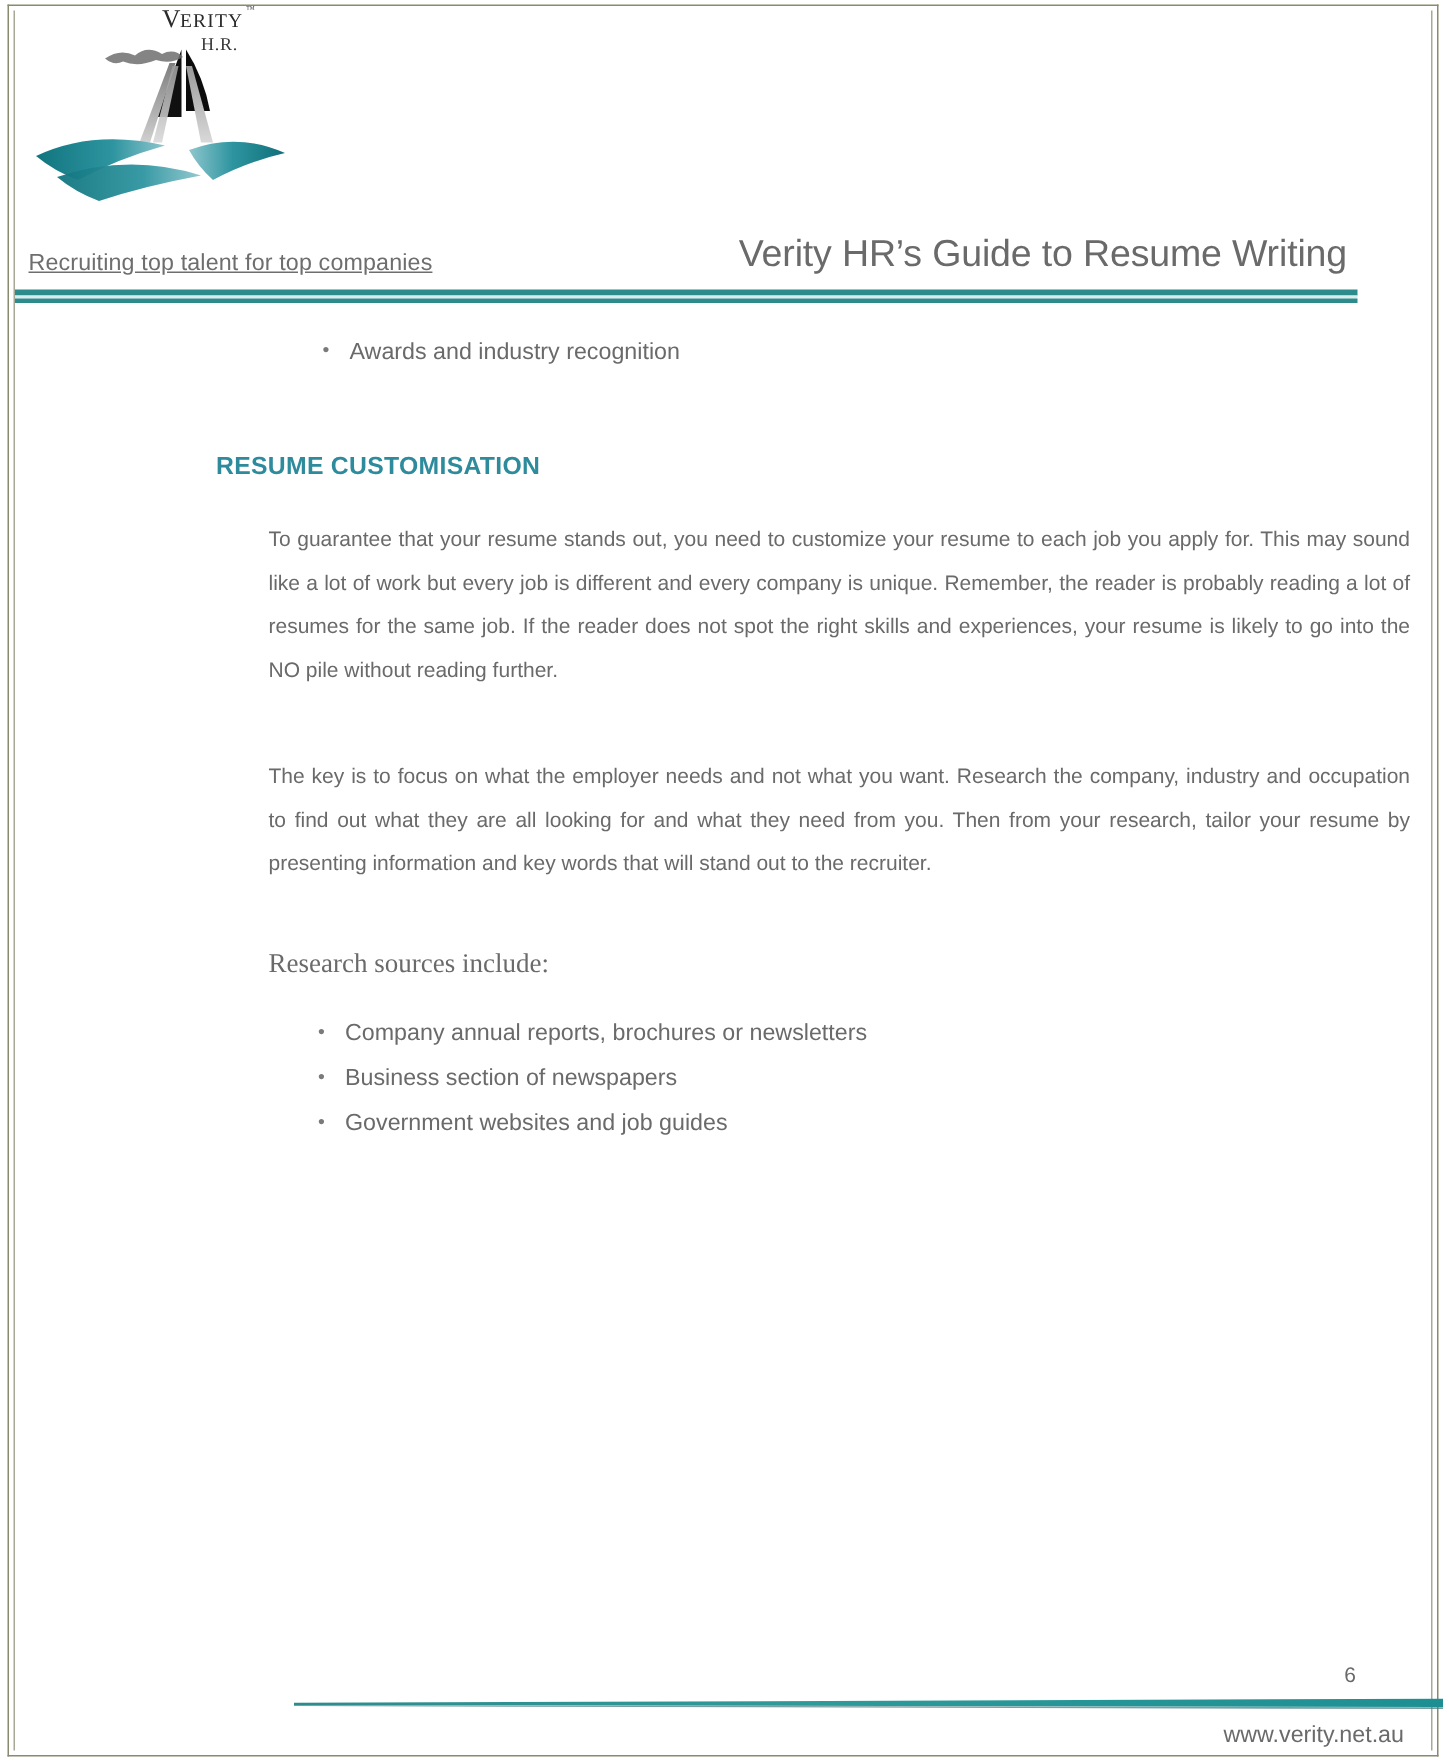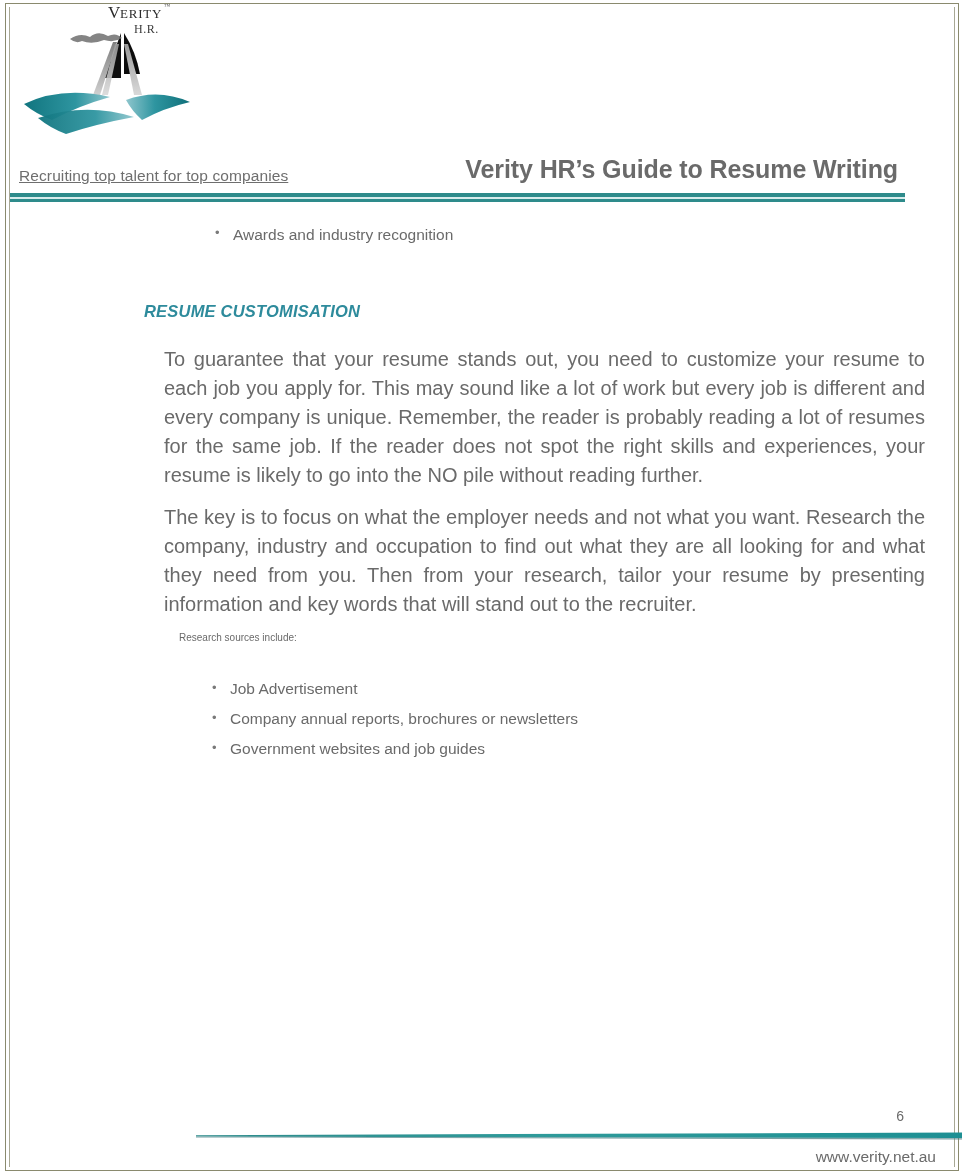--- a/index.html
+++ b/index.html
@@ -74,21 +74,21 @@
     font-size: 15.5px;
     color: #6e6e6e;
     letter-spacing: 0.1px;
     white-space: nowrap;
     text-decoration: underline;
   }
   .header-title {
     position: absolute;
     right: 68px; top: 155px;
     font-size: 25px;
-    font-weight: bold;
+    font-weight: normal;
     color: #6a6a6a;
     letter-spacing: -0.1px;
     white-space: nowrap;
   }
   .header-rule {
     position: absolute;
     left: 10px; top: 193px;
     width: 895px; height: 11px;
   }
   .header-rule .bar-a {
@@ -144,41 +144,41 @@
   }
   .section-heading {
     margin: 0;
     position: absolute;
     left: 108px;
     top: 94px;
     font-size: 16.5px;
     font-weight: bold;
     color: #2e8b9c;
     letter-spacing: 0.2px;
-    font-style: italic;
   }
   .para {
     position: absolute;
-    left: 128px;
+    left: 143px;
     width: 761px;
-    font-size: 20px;
+    font-size: 14px;
     color: #6a6a6a;
     text-align: justify;
     line-height: 29px;
     margin: 0;
   }
   .para-1 { top: 137px; }
   .para-2 { top: 295px; }
   .para-3 {
     position: absolute;
     left: 143px;
     top: 424px;
-    font-size: 10px;
-    color: #6a6a6a;
-    margin: 0;
+    font-size: 18px;
+    color: #6a6a6a;
+    margin: 0;
+    font-family: Liberation Serif, serif;
   }
   .sources-list {
     position: absolute;
     left: 172px;
     top: 466px;
     margin: 0;
     padding: 0;
     list-style: none;
   }
   .sources-list li {
@@ -288,22 +288,22 @@
 
     <h2 class="section-heading">RESUME CUSTOMISATION</h2>
 
     <p class="para para-1">To guarantee that your resume stands out, you need to customize your resume to each job you apply for. This may sound like a lot of work but every job is different and every company is unique. Remember, the reader is probably reading a lot of resumes for the same job. If the reader does not spot the right skills and experiences, your resume is likely to go into the NO pile without reading further.</p>
 
     <p class="para para-2">The key is to focus on what the employer needs and not what you want. Research the company, industry and occupation to find out what they are all looking for and what they need from you. Then from your research, tailor your resume by presenting information and key words that will stand out to the recruiter.</p>
 
     <p class="para-3">Research sources include:</p>
 
     <ul class="sources-list">
-      <li>Job Advertisement</li>
       <li>Company annual reports, brochures or newsletters</li>
+      <li>Business section of newspapers</li>
       <li>Government websites and job guides</li>
     </ul>
   </div>
 
   <div class="footer">
     <div class="page-number">6</div>
     <div class="footer-url">www.verity.net.au</div>
   </div>
 
   <div class="footer-rule">

